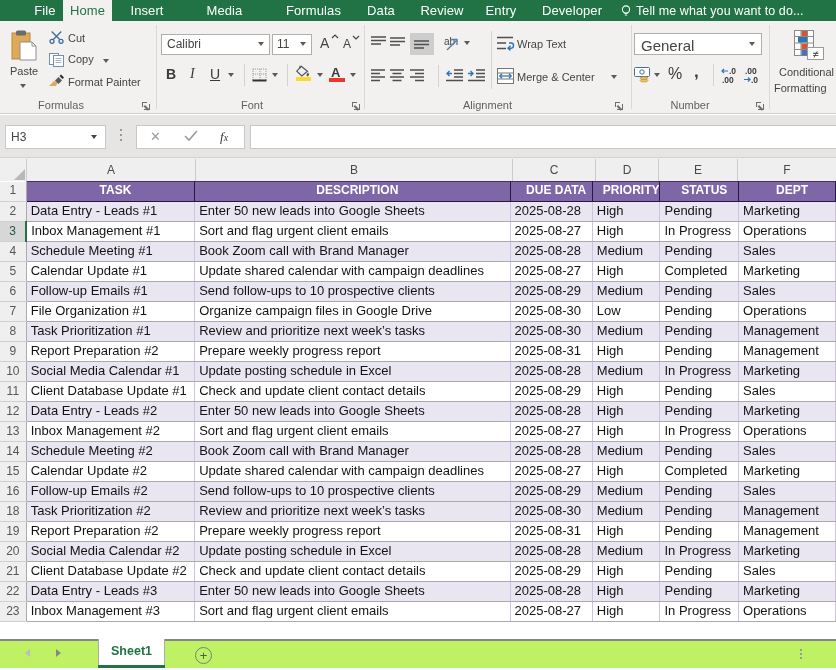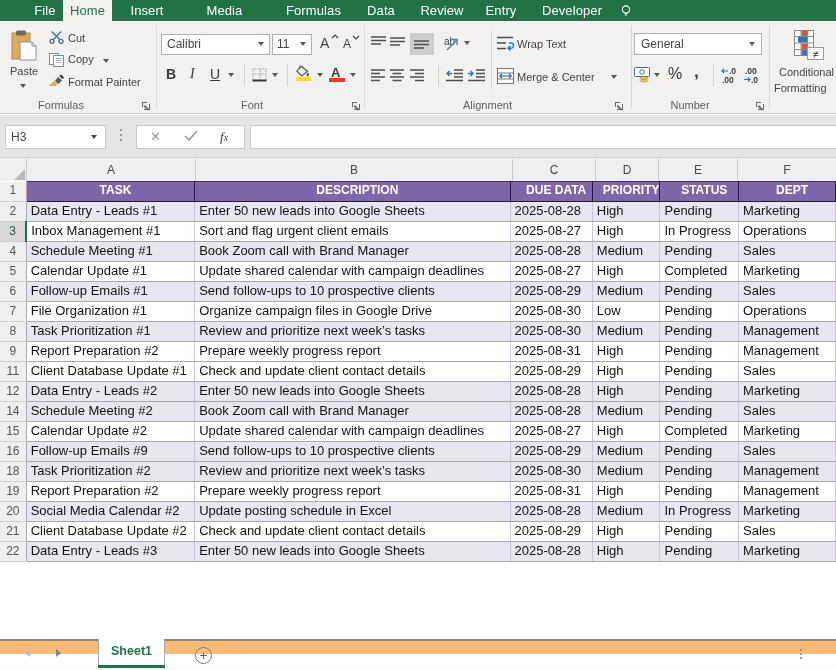--- a/index.html
+++ b/index.html
@@ -30,40 +30,41 @@
   #colheads { position:absolute; left:0; top:0; width:836px; height:24px; background:#f0efef; border-top:1px solid #d5d2ce; }
   .colhead { position:absolute; top:1px; height:23px; line-height:22px; text-align:center; font-size:12px; color:#4a4a4a; border-right:1px solid #cbcbcb; }
   #grid { border-collapse:collapse; position:absolute; top:24px; left:0; table-layout:fixed; }
   #grid td { height:20px; font-size:13px; color:#131313; padding:0 0 2px 4px; white-space:nowrap; overflow:hidden; }
   #grid .rh { background:#f0efef; color:#565656; text-align:center; font-size:12px; padding:0 0 2px 0; border-bottom:1px solid #d0d0d0; border-right:1px solid #ababab; }
   #grid tr.hdr td.h { background:#7e66a7; color:#fff; font-weight:bold; text-align:center; font-size:12px; border-right:1px solid #261744; border-bottom:1px solid #261744; border-top:1px solid #453163; padding:0 0 3px 10px; }
   #grid tr.odd td.d { background:#e9e5f1; }
   #grid tr.even td.d { background:#ffffff; }
   #grid td.d { border-right:1px solid #cdc4e0; border-bottom:1px solid #aaaaaa; }
   
-  #sheetbar { position:absolute; left:0; top:639px; width:836px; height:15px; background:#fdba74; border-top:2px solid #848484; }
+  #sheetbar { position:absolute; left:0; top:639px; width:836px; height:29px; background:#bef264; border-top:2px solid #848484; }
   #btmstrip { position:absolute; left:0; top:668px; width:836px; height:2px; background:#fbfbfb; }
 </style>
 </head>
 <body>
 
 <div id="tabbar">
   <div class="tab" style="left:25px;width:40px;">File</div>
   <div class="tab active" style="left:63px;width:49px;">Home</div>
   <div class="tab" style="left:127px;width:40px;">Insert</div>
   <div class="tab" style="left:185px;width:79px;">Media Layout</div>
   <div class="tab" style="left:286px;width:54px;">Formulas</div>
   <div class="tab" style="left:364px;width:34px;">Data</div>
   <div class="tab" style="left:420px;width:44px;">Review</div>
   <div class="tab" style="left:485px;width:32px;">Entry</div>
   <div class="tab" style="left:540px;width:64px;">Developer</div>
   <svg style="left:620px;top:4px;" width="12" height="14" viewBox="0 0 12 14">
     <circle cx="6" cy="5.5" r="3.6" fill="none" stroke="#fff" stroke-width="1.1"></circle>
     <path d="M4.6 9.5h2.8M4.9 11h2.2" stroke="#fff" stroke-width="1" fill="none"></path>
   </svg>
+  <div class="tab" style="left:636px;width:180px;text-align:left;font-size:12.5px;">Tell me what you want to do...</div>
 </div>
 
 <div id="ribbon">
   <div class="gsep" style="left:156px;"></div>
   <div class="gsep" style="left:364px;"></div>
   <div class="gsep" style="left:631px;"></div>
   <div class="gsep" style="left:769px;"></div>
 
   <svg style="left:11px;top:9px;" width="26" height="36" viewBox="0 0 26 36">
     <rect x="1" y="3" width="18" height="26" fill="#deaa5a" stroke="#b88a43" stroke-width="1"></rect>
@@ -204,21 +205,21 @@
   <div class="rtext abs" style="left:517px;top:50px;">Merge &amp; Center</div>
   <div class="dd" style="left:611px;top:54px;"></div>
   <div class="glabel" style="left:457px;width:61px;">Alignment</div>
   <div class="launch" style="left:615px;top:81px;">
       <i></i>
       <b></b>
       <u></u>
     </div>
 
   <div class="whitebox" style="left:634px;top:12px;width:128px;height:22px;"></div>
-  <div class="rtext abs" style="left:641px;top:16px;font-size:12px;">General</div>
+  <div class="rtext abs" style="left:641px;top:16px;font-size:15px;">General</div>
   <div class="dd" style="left:749px;top:21px;"></div>
 
   <svg style="left:634px;top:45px;" width="17" height="17" viewBox="0 0 17 17">
     <rect x="0.5" y="1.5" width="15" height="9" rx="1" fill="#fff" stroke="#42709c" stroke-width="1"></rect>
     <circle cx="8" cy="6" r="2.2" fill="none" stroke="#42709c" stroke-width="1"></circle>
     <ellipse cx="10" cy="12.2" rx="4" ry="1.4" fill="#eec45f" stroke="#b78f34" stroke-width="0.7"></ellipse>
     <ellipse cx="10" cy="14.6" rx="4" ry="1.4" fill="#eec45f" stroke="#b78f34" stroke-width="0.7"></ellipse>
   </svg>
   <div class="dd" style="left:654px;top:52px;"></div>
   <div class="rtext abs" style="left:668px;top:44px;font-size:16px;color:#3a3a3a;">%</div>
@@ -366,59 +367,77 @@
         </tr>
         <tr class="even">
           <td class="rh">9</td>
           <td class="d">Report Preparation #2</td>
           <td class="d">Prepare weekly progress report</td>
           <td class="d">2025-08-31</td>
           <td class="d">High</td>
           <td class="d">Pending</td>
           <td class="d">Management</td>
         </tr>
+        <tr class="odd">
+          <td class="rh">10</td>
+          <td class="d">Social Media Calendar #1</td>
+          <td class="d">Update posting schedule in Excel</td>
+          <td class="d">2025-08-28</td>
+          <td class="d">Medium</td>
+          <td class="d">In Progress</td>
+          <td class="d">Marketing</td>
+        </tr>
         <tr class="even">
           <td class="rh">11</td>
           <td class="d">Client Database Update #1</td>
           <td class="d">Check and update client contact details</td>
           <td class="d">2025-08-29</td>
           <td class="d">High</td>
           <td class="d">Pending</td>
           <td class="d">Sales</td>
         </tr>
         <tr class="odd">
           <td class="rh">12</td>
           <td class="d">Data Entry - Leads #2</td>
           <td class="d">Enter 50 new leads into Google Sheets</td>
           <td class="d">2025-08-28</td>
           <td class="d">High</td>
           <td class="d">Pending</td>
           <td class="d">Marketing</td>
         </tr>
+        <tr class="even">
+          <td class="rh">13</td>
+          <td class="d">Inbox Management #2</td>
+          <td class="d">Sort and flag urgent client emails</td>
+          <td class="d">2025-08-27</td>
+          <td class="d">High</td>
+          <td class="d">In Progress</td>
+          <td class="d">Operations</td>
+        </tr>
         <tr class="odd">
           <td class="rh">14</td>
           <td class="d">Schedule Meeting #2</td>
           <td class="d">Book Zoom call with Brand Manager</td>
           <td class="d">2025-08-28</td>
           <td class="d">Medium</td>
           <td class="d">Pending</td>
           <td class="d">Sales</td>
         </tr>
         <tr class="even">
           <td class="rh">15</td>
           <td class="d">Calendar Update #2</td>
           <td class="d">Update shared calendar with campaign deadlines</td>
           <td class="d">2025-08-27</td>
           <td class="d">High</td>
           <td class="d">Completed</td>
           <td class="d">Marketing</td>
         </tr>
         <tr class="odd">
           <td class="rh">16</td>
-          <td class="d">Follow-up Emails #9</td>
+          <td class="d">Follow-up Emails #2</td>
           <td class="d">Send follow-ups to 10 prospective clients</td>
           <td class="d">2025-08-29</td>
           <td class="d">Medium</td>
           <td class="d">Pending</td>
           <td class="d">Sales</td>
         </tr>
         <tr class="odd">
           <td class="rh">18</td>
           <td class="d">Task Prioritization #2</td>
           <td class="d">Review and prioritize next week’s tasks</td>
@@ -455,20 +474,29 @@
           <td class="d">Sales</td>
         </tr>
         <tr class="odd">
           <td class="rh">22</td>
           <td class="d">Data Entry - Leads #3</td>
           <td class="d">Enter 50 new leads into Google Sheets</td>
           <td class="d">2025-08-28</td>
           <td class="d">High</td>
           <td class="d">Pending</td>
           <td class="d">Marketing</td>
+        </tr>
+        <tr class="even">
+          <td class="rh">23</td>
+          <td class="d">Inbox Management #3</td>
+          <td class="d">Sort and flag urgent client emails</td>
+          <td class="d">2025-08-27</td>
+          <td class="d">High</td>
+          <td class="d">In Progress</td>
+          <td class="d">Operations</td>
         </tr>
       </tbody>
     </table>
 </div>
 
 <div id="sheetbar">
   <div class="abs" style="left:25px;top:8px;width:0;height:0;border-top:4.5px solid transparent;border-bottom:4.5px solid transparent;border-right:5px solid #bdbdbd;"></div>
   <div class="abs" style="left:56px;top:8px;width:0;height:0;border-top:4.5px solid transparent;border-bottom:4.5px solid transparent;border-left:5px solid #878787;"></div>
   <div class="abs" style="left:98px;top:-2px;width:67px;height:26px;background:#fff;border-left:1px solid #ababab;border-right:1px solid #ababab;text-align:center;line-height:25px;font-size:12.5px;font-weight:bold;color:#217346;">Sheet1</div>
   <div class="abs" style="left:98px;top:24px;width:67px;height:4px;background:#217346;"></div>

